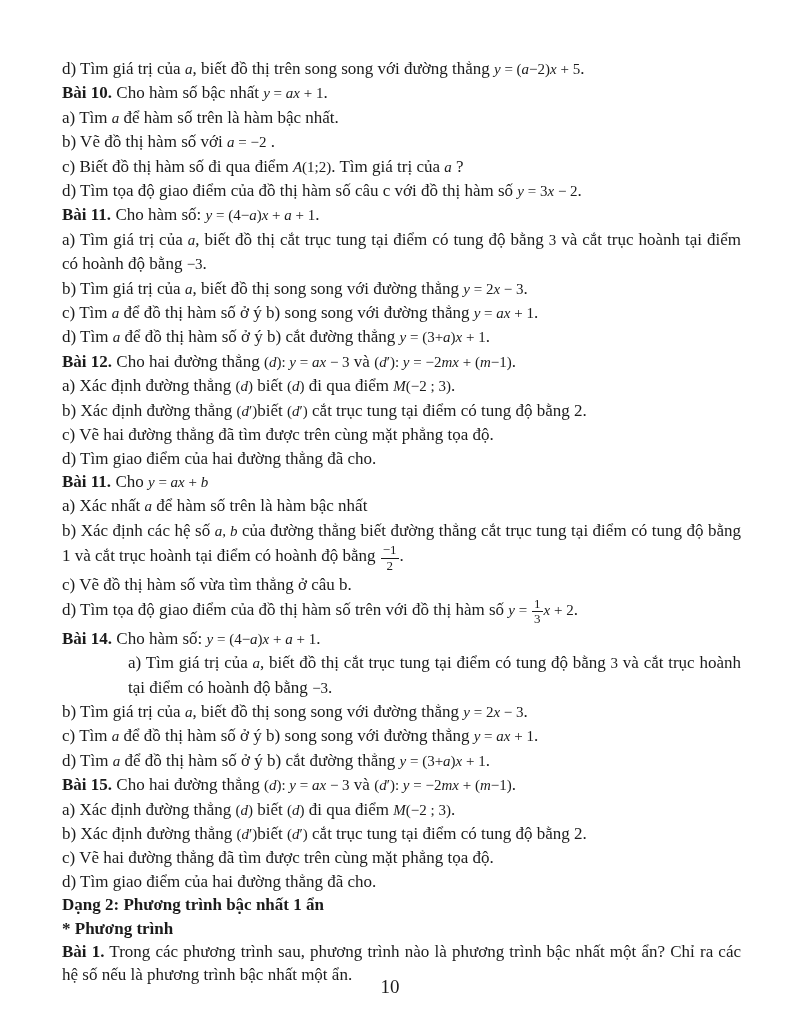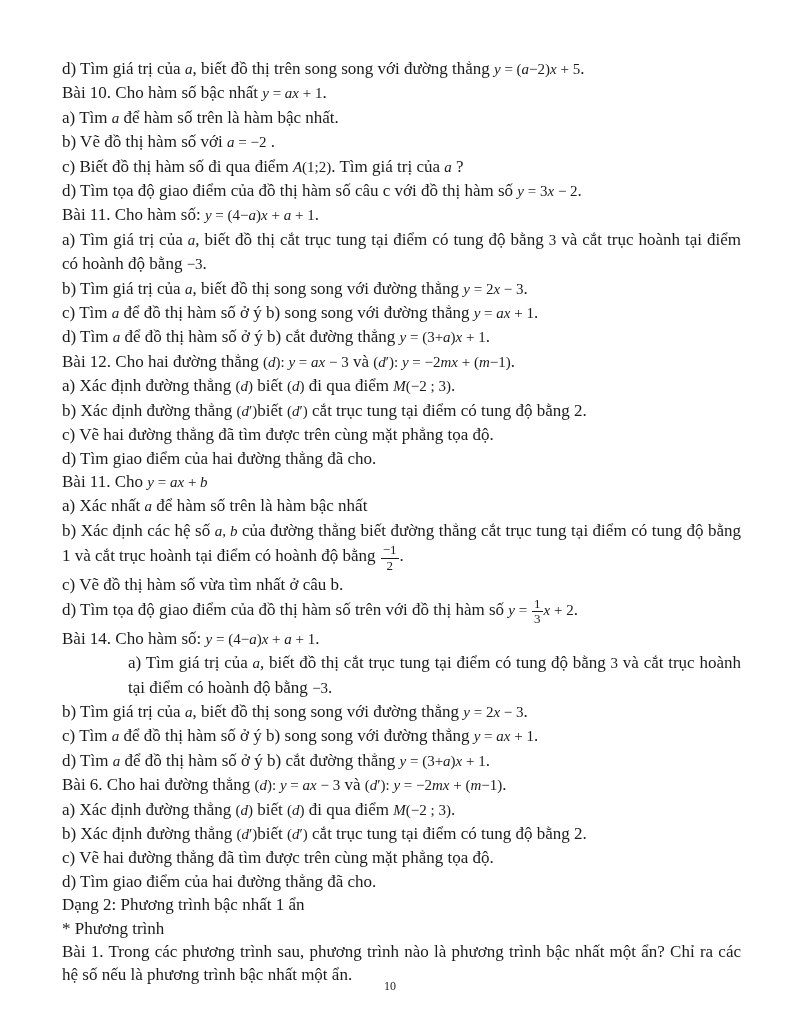--- a/index.html
+++ b/index.html
@@ -15,21 +15,21 @@
     box-sizing: border-box;
     padding: 57px 51px 8px 62px;
     overflow: hidden;
   }
   p.line {
     margin: 0;
     padding: 0;
     text-align: justify;
   }
   p.line.indent { margin-left: 66px; }
-  b.run { font-weight: normal; }
+  b.run { font-weight: bold; }
   .math { font-size: 15px; }
   .math i { font-style: italic; }
   .frac {
     display: inline-flex;
     flex-direction: column;
     align-items: center;
     vertical-align: middle;
     line-height: 1.12;
     font-size: 13px;
     margin: 0 1px;
@@ -39,21 +39,21 @@
     border-bottom: 1px solid #1b1b1b;
     padding: 0 2px;
   }
   .frac .den { display: block; padding: 0 2px; }
   .pagenum {
     position: absolute;
     bottom: 26px;
     left: 0;
     right: 12px;
     text-align: center;
-    font-size: 12px;
+    font-size: 19px;
     margin-top: 24px;
   }
 </style>
 </head>
 <body>
 
 <div class="page">
   <div>
       <p class="line"><span>d) Tìm giá trị của </span><span class="math"><i>a</i></span><span>, biết đồ thị trên song song với đường thẳng </span><span class="math"><i>y</i> = (<i>a</i>−2)<i>x</i> + 5</span><span>.</span></p>
       <p class="line"><b class="run">Bài 10.</b><span> Cho hàm số bậc nhất </span><span class="math"><i>y</i> = <i>ax</i> + 1</span><span>.</span></p>
@@ -70,31 +70,31 @@
       <p class="line"><span>a) Xác định đường thẳng </span><span class="math">(<i>d</i>)</span><span> biết </span><span class="math">(<i>d</i>)</span><span> đi qua điểm </span><span class="math"><i>M</i>(−2 ; 3)</span><span>.</span></p>
       <p class="line"><span>b) Xác định đường thẳng </span><span class="math">(<i>d</i>′)</span><span>biết </span><span class="math">(<i>d</i>′)</span><span> cắt trục tung tại điểm có tung độ bằng 2.</span></p>
       <p class="line"><span>c) Vẽ hai đường thẳng đã tìm được trên cùng mặt phẳng tọa độ.</span></p>
       <p class="line"><span>d) Tìm giao điểm của hai đường thẳng đã cho.</span></p>
       <p class="line"><b class="run">Bài 11.</b><span> Cho </span><span class="math"><i>y</i> = <i>ax</i> + <i>b</i></span></p>
       <p class="line"><span>a) Xác nhất </span><span class="math"><i>a</i></span><span> để hàm số trên là hàm bậc nhất</span></p>
       <p class="line"><span>b) Xác định các hệ số </span><span class="math"><i>a</i>, <i>b</i></span><span> của đường thẳng biết đường thẳng cắt trục tung tại điểm có tung độ bằng 1 và cắt trục hoành tại điểm có hoành độ bằng </span><span class="math"><span class="frac">
             <span class="num">−1</span>
             <span class="den">2</span>
           </span></span><span>.</span></p>
-      <p class="line"><span>c) Vẽ đồ thị hàm số vừa tìm nhất ở câu b.</span></p>
+      <p class="line"><span>c) Vẽ đồ thị hàm số vừa tìm thẳng ở câu b.</span></p>
       <p class="line"><span>d) Tìm tọa độ giao điểm của đồ thị hàm số trên với đồ thị hàm số </span><span class="math"><i>y</i> = </span><span class="math"><span class="frac">
             <span class="num">1</span>
             <span class="den">3</span>
           </span></span><span class="math"><i>x</i> + 2</span><span>.</span></p>
       <p class="line"><b class="run">Bài 14.</b><span> Cho hàm số: </span><span class="math"><i>y</i> = (4−<i>a</i>)<i>x</i> + <i>a</i> + 1</span><span>.</span></p>
       <p class="line indent"><span>a) Tìm giá trị của </span><span class="math"><i>a</i></span><span>, biết đồ thị cắt trục tung tại điểm có tung độ bằng </span><span class="math">3</span><span> và cắt trục hoành tại điểm có hoành độ bằng </span><span class="math">−3</span><span>.</span></p>
       <p class="line"><span>b) Tìm giá trị của </span><span class="math"><i>a</i></span><span>, biết đồ thị song song với đường thẳng </span><span class="math"><i>y</i> = 2<i>x</i> − 3</span><span>.</span></p>
       <p class="line"><span>c) Tìm </span><span class="math"><i>a</i></span><span> để đồ thị hàm số ở ý b) song song với đường thẳng </span><span class="math"><i>y</i> = <i>ax</i> + 1</span><span>.</span></p>
       <p class="line"><span>d) Tìm </span><span class="math"><i>a</i></span><span> để đồ thị hàm số ở ý b) cắt đường thẳng </span><span class="math"><i>y</i> = (3+<i>a</i>)<i>x</i> + 1</span><span>.</span></p>
-      <p class="line"><b class="run">Bài 6.</b><span> Cho hai đường thẳng </span><span class="math">(<i>d</i>): <i>y</i> = <i>ax</i> − 3</span><span> và </span><span class="math">(<i>d</i>′): <i>y</i> = −2<i>mx</i> + (<i>m</i>−1)</span><span>.</span></p>
+      <p class="line"><b class="run">Bài 15.</b><span> Cho hai đường thẳng </span><span class="math">(<i>d</i>): <i>y</i> = <i>ax</i> − 3</span><span> và </span><span class="math">(<i>d</i>′): <i>y</i> = −2<i>mx</i> + (<i>m</i>−1)</span><span>.</span></p>
       <p class="line"><span>a) Xác định đường thẳng </span><span class="math">(<i>d</i>)</span><span> biết </span><span class="math">(<i>d</i>)</span><span> đi qua điểm </span><span class="math"><i>M</i>(−2 ; 3)</span><span>.</span></p>
       <p class="line"><span>b) Xác định đường thẳng </span><span class="math">(<i>d</i>′)</span><span>biết </span><span class="math">(<i>d</i>′)</span><span> cắt trục tung tại điểm có tung độ bằng 2.</span></p>
       <p class="line"><span>c) Vẽ hai đường thẳng đã tìm được trên cùng mặt phẳng tọa độ.</span></p>
       <p class="line"><span>d) Tìm giao điểm của hai đường thẳng đã cho.</span></p>
       <p class="line"><b class="run">Dạng 2: Phương trình bậc nhất 1 ẩn</b></p>
       <p class="line"><b class="run">* Phương trình</b></p>
       <p class="line"><b class="run">Bài 1.</b><span> Trong các phương trình sau, phương trình nào là phương trình bậc nhất một ẩn? Chỉ ra các hệ số nếu là phương trình bậc nhất một ẩn.</span></p>
     </div>
   <div class="pagenum">10</div>
 </div>

